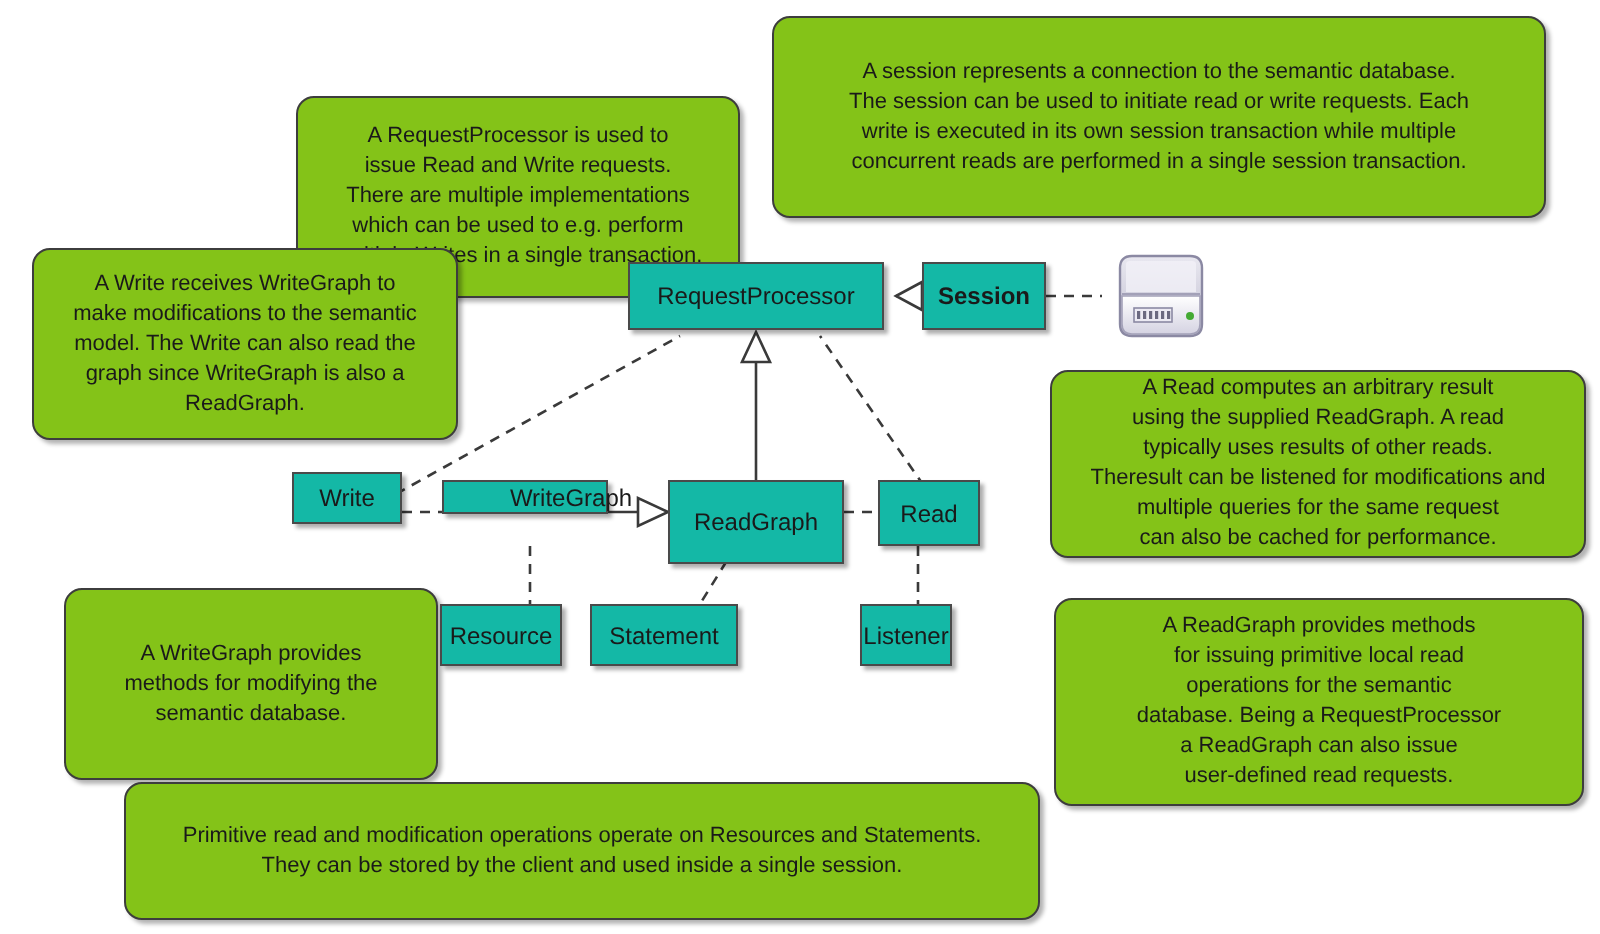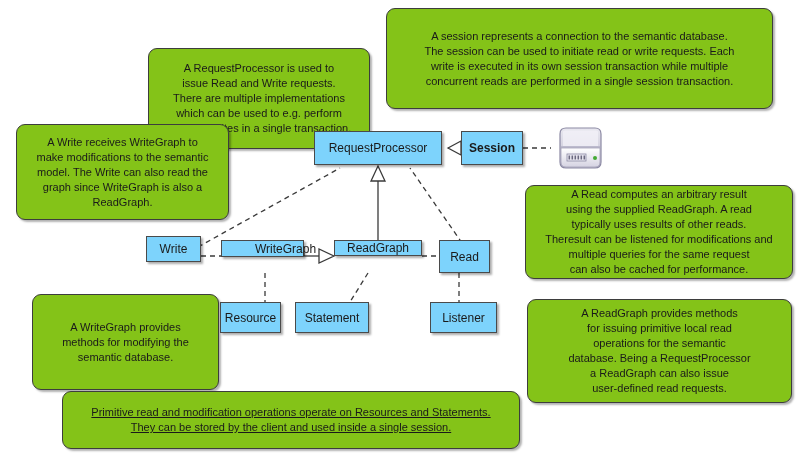--- a/index.html
+++ b/index.html
@@ -33,21 +33,21 @@
     align-items: center;
     justify-content: center;
     padding: 4px 8px;
     box-shadow: 2px 2px 2px rgba(0,0,0,0.30);
     white-space: pre-line;
   }
   
   .uml {
     position: absolute;
     box-sizing: border-box;
-    background: #7dd3fc;
+    background: #14b8a6;
     border: 1px solid #4a4a4a;
     color: #1a1a1a;
     font-size: 12px;
     line-height: 14px;
     display: flex;
     align-items: center;
     justify-content: center;
     box-shadow: 2px 2px 2px rgba(0,0,0,0.32);
     white-space: nowrap;
   }
@@ -143,40 +143,40 @@
 methods for modifying the
 semantic database.</div>
 
   <div class="note" style="left:527px; top:299px; width:265px; height:104px;">A ReadGraph provides methods
 for issuing primitive local read
 operations for the semantic
 database. Being a RequestProcessor
 a ReadGraph can also issue
 user-defined read requests.</div>
 
-  <div class="note" style="left:62px; top:391px; width:458px; height:58px;text-decoration:underline;">Primitive read and modification operations operate on Resources and Statements.
+  <div class="note" style="left:62px; top:391px; width:458px; height:69px;">Primitive read and modification operations operate on Resources and Statements.
 They can be stored by the client and used inside a single session.</div>
 
   <div class="uml" style="left:314px; top:131px; width:128px; height:34px;">RequestProcessor</div>
 
   <div class="uml" style="left:461px; top:131px; width:62px; height:34px;font-weight:bold;">Session</div>
 
   <div class="uml" style="left:146px; top:236px; width:55px; height:26px;">Write</div>
 
   <div class="uml" style="left:221px; top:240px; width:83px; height:17px;padding-left:46px;">WriteGraph</div>
 
-  <div class="uml" style="left:334px; top:240px; width:88px; height:16px;">ReadGraph</div>
+  <div class="uml" style="left:334px; top:240px; width:88px; height:42px;">ReadGraph</div>
 
   <div class="uml" style="left:439px; top:240px; width:51px; height:33px;">Read</div>
 
   <div class="uml" style="left:220px; top:302px; width:61px; height:31px;">Resource</div>
 
   <div class="uml" style="left:295px; top:302px; width:74px; height:31px;">Statement</div>
 
-  <div class="uml" style="left:430px; top:302px; width:67px; height:31px;">Listener</div>
+  <div class="uml" style="left:430px; top:302px; width:46px; height:31px;">Listener</div>
 
   <div class="server-icon" style="left:551px; top:124px; width:52px; height:48px;">
     <svg width="52" height="48" viewBox="0 0 52 48" xmlns="http://www.w3.org/2000/svg">
       <defs>
         <linearGradient id="topG" x1="0" y1="0" x2="0" y2="1">
           <stop offset="0" stop-color="#e9e8f0"></stop>
           <stop offset="1" stop-color="#bfbdd0"></stop>
         </linearGradient>
         <linearGradient id="faceG" x1="0" y1="0" x2="0" y2="1">
           <stop offset="0" stop-color="#ffffff"></stop>

